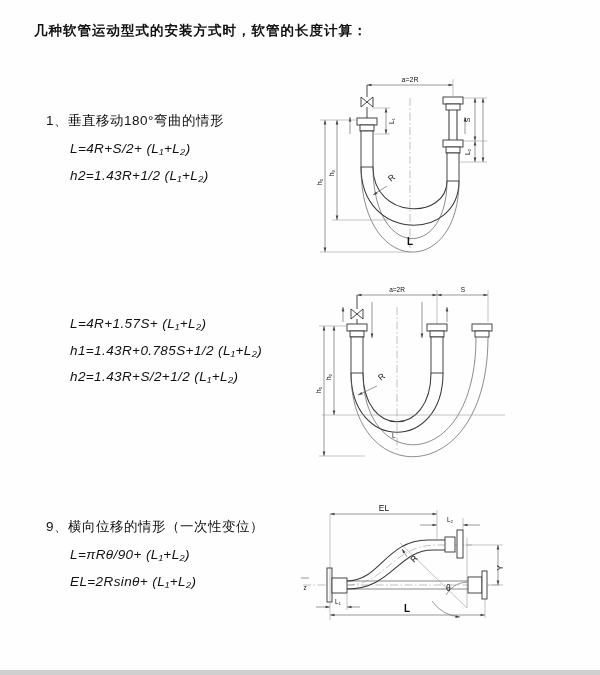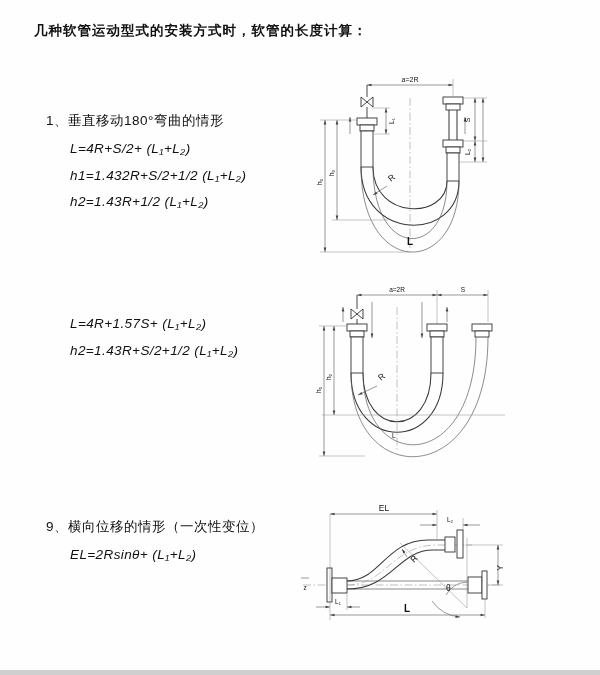--- a/index.html
+++ b/index.html
@@ -36,35 +36,36 @@
 <body>
 
 <div class="page">
 
   <div class="title">几种软管运动型式的安装方式时，软管的长度计算：</div>
 
   <section class="sec" style="top:112px">
     <h2 class="heading">1、垂直移动180°弯曲的情形</h2>
     <div class="formulas">
       <div class="formula">L=4R+S/2+ (L₁+L₂)</div>
-      <div class="formula">h1=1.432R+S/2+1/2 (L₁+L₂)</div>
       <div class="formula">h2=1.43R+1/2 (L₁+L₂)</div>
     </div>
   </section>
 
   <section class="sec" style="top:305px">
     <div class="formulas">
       <div class="formula">L=4R+1.57S+ (L₁+L₂)</div>
+      <div class="formula">h1=1.43R+0.785S+1/2 (L₁+L₂)</div>
       <div class="formula">h2=1.43R+S/2+1/2 (L₁+L₂)</div>
     </div>
   </section>
 
   <section class="sec" style="top:518px">
     <h2 class="heading">9、横向位移的情形（一次性变位）</h2>
     <div class="formulas">
+      <div class="formula">L=πRθ/90+ (L₁+L₂)</div>
       <div class="formula">EL=2Rsinθ+ (L₁+L₂)</div>
     </div>
   </section>
 
   <svg class="diag" style="left:310px;top:70px" width="280" height="192" viewBox="0 0 280 192">
     <defs>
       <pattern id="braid1" width="5" height="5" patternUnits="userSpaceOnUse">
         <path d="M0,5 L5,0 M0,0 L5,5" stroke="#777" stroke-width="0.5"></path>
       </pattern>
       <marker id="arr1" markerWidth="9" markerHeight="6" refX="8" refY="3" orient="auto-start-reverse">

